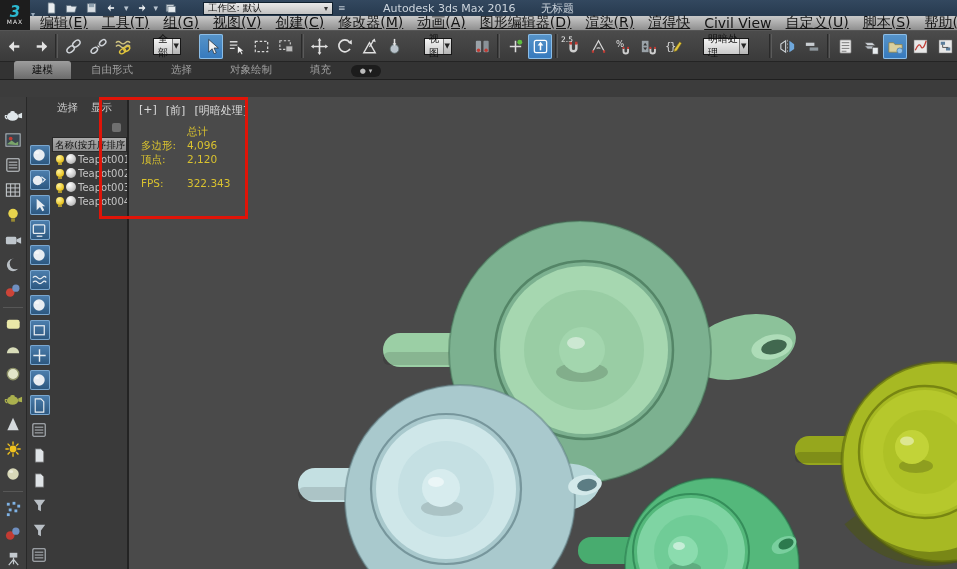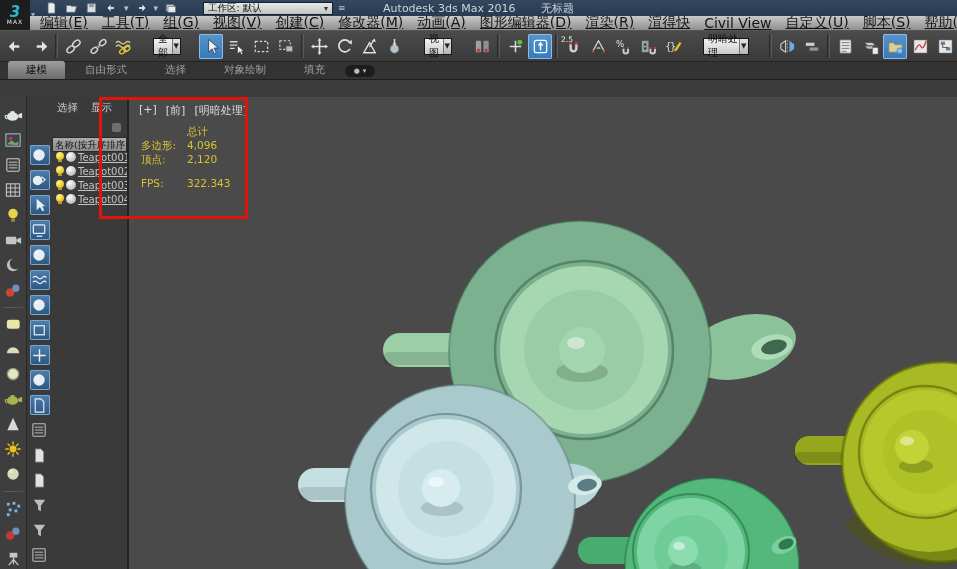--- a/index.html
+++ b/index.html
@@ -46,21 +46,21 @@
     background:linear-gradient(90deg,#2a2a2a 0 1px,#5a5a5a 2px 3px); }
   .dd { height:17px; background:linear-gradient(#f4f4f4,#cacaca); border:1px solid #171717;
     color:#111; font-size:10px; display:flex; align-items:center; padding-left:4px; margin:0 17px; }
   .dd .da { margin-left:auto; align-self:stretch; width:12px; background:linear-gradient(#e5e5e5,#b5b5b5);
     border-left:1px solid #777; display:flex; align-items:center; justify-content:center;
     color:#222; font-size:7px; }
   .snaplbl { position:absolute; left:0px; top:1px; font-size:7.5px; color:#eee; }
 
   
   .ribbon-tabs { position:absolute; left:0; top:62px; width:957px; height:18px;
-    background:#333333; display:flex; align-items:flex-end; gap:2px; padding-left:8px;
+    background:#333333; display:flex; align-items:flex-end; gap:2px; padding-left:14px;
     border-bottom:1px solid #1f1f1f; }
   .rtab { padding:2px 18px 2px; font-size:10.5px; color:#9f9f9f; }
   .rtab.active { background:linear-gradient(#9d9d9d,#6c6c6c); color:#101010;
     border-radius:3px 3px 0 0; }
   .rtab-dd { width:30px; height:12px; margin-bottom:2px; background:#1c1c1c; border-radius:6px;
     display:flex; align-items:center; justify-content:center; color:#bbb; font-size:7px; gap:3px; }
   .ribbon-panelrow { position:absolute; left:0; top:80px; width:957px; height:17px;
     background:#2d2d2d; border-bottom:1px solid #1a1a1a; display:flex; }
   .ptab { margin-left:2px; padding:2px 10px; background:linear-gradient(#858585,#5e5e5e);
     color:#0e0e0e; font-size:10.5px; border-radius:2px 2px 0 0; }
@@ -83,22 +83,22 @@
   .exp-body { position:absolute; left:0; top:40px; bottom:0; right:0; display:flex; }
   .exp-icons { width:25px; display:flex; flex-direction:column; align-items:center;
     gap:5px; padding-top:8px; overflow:hidden; }
   .fi-cell { width:20px; height:20px; min-height:20px; border-radius:2px;
     background:linear-gradient(#4d7ba8,#2c5websafe); display:flex; align-items:center; justify-content:center; }
   .fi-cell.blue { background:linear-gradient(#4d7fae,#2b567e); box-shadow:inset 0 0 0 1px #7aa7cf; }
   .fi-cell.gray { background:transparent; }
   .exp-list { flex:1; display:flex; flex-direction:column; overflow:hidden; }
   .list-header { height:15px; background:linear-gradient(#ababab,#8b8b8b); color:#101010;
     font-size:9.5px; padding:1px 2px; white-space:nowrap; overflow:hidden; border:1px solid #2a2a2a; }
-  .list-row { height:14px; display:flex; gap:2px; padding-left:4px;
-    color:#c3c3c3; font-size:10px; white-space:nowrap; overflow:hidden;text-decoration:underline; }
+  .list-row { height:14px; display:flex; align-items:center; gap:2px; padding-left:4px;
+    color:#c3c3c3; font-size:10px; white-space:nowrap; overflow:hidden; }
   .bulb { width:8px; height:8px; min-width:8px; border-radius:50%;
     background:radial-gradient(circle at 35% 30%, #fff4a0, #e8c21f 70%, #a88a10); position:relative; }
   .bulb::after { content:""; position:absolute; left:2px; bottom:-2px; width:4px; height:2px; background:#b09a30; }
   .nodeball { width:10px; height:10px; min-width:10px; border-radius:50%;
     background:radial-gradient(circle at 35% 30%, #ffffff, #c7c7c7 60%, #8a8a8a); }
 
   .viewport { flex:1; position:relative; background:var(--vpbg); overflow:hidden; }
   .vp-label { position:absolute; left:10px; top:6px; color:#dcdcdc; font-size:11px;
     display:flex; gap:9px; z-index:6; }
   .vp-stats { position:absolute; left:12px; top:27px; color:var(--statsy); font-size:10.5px;

